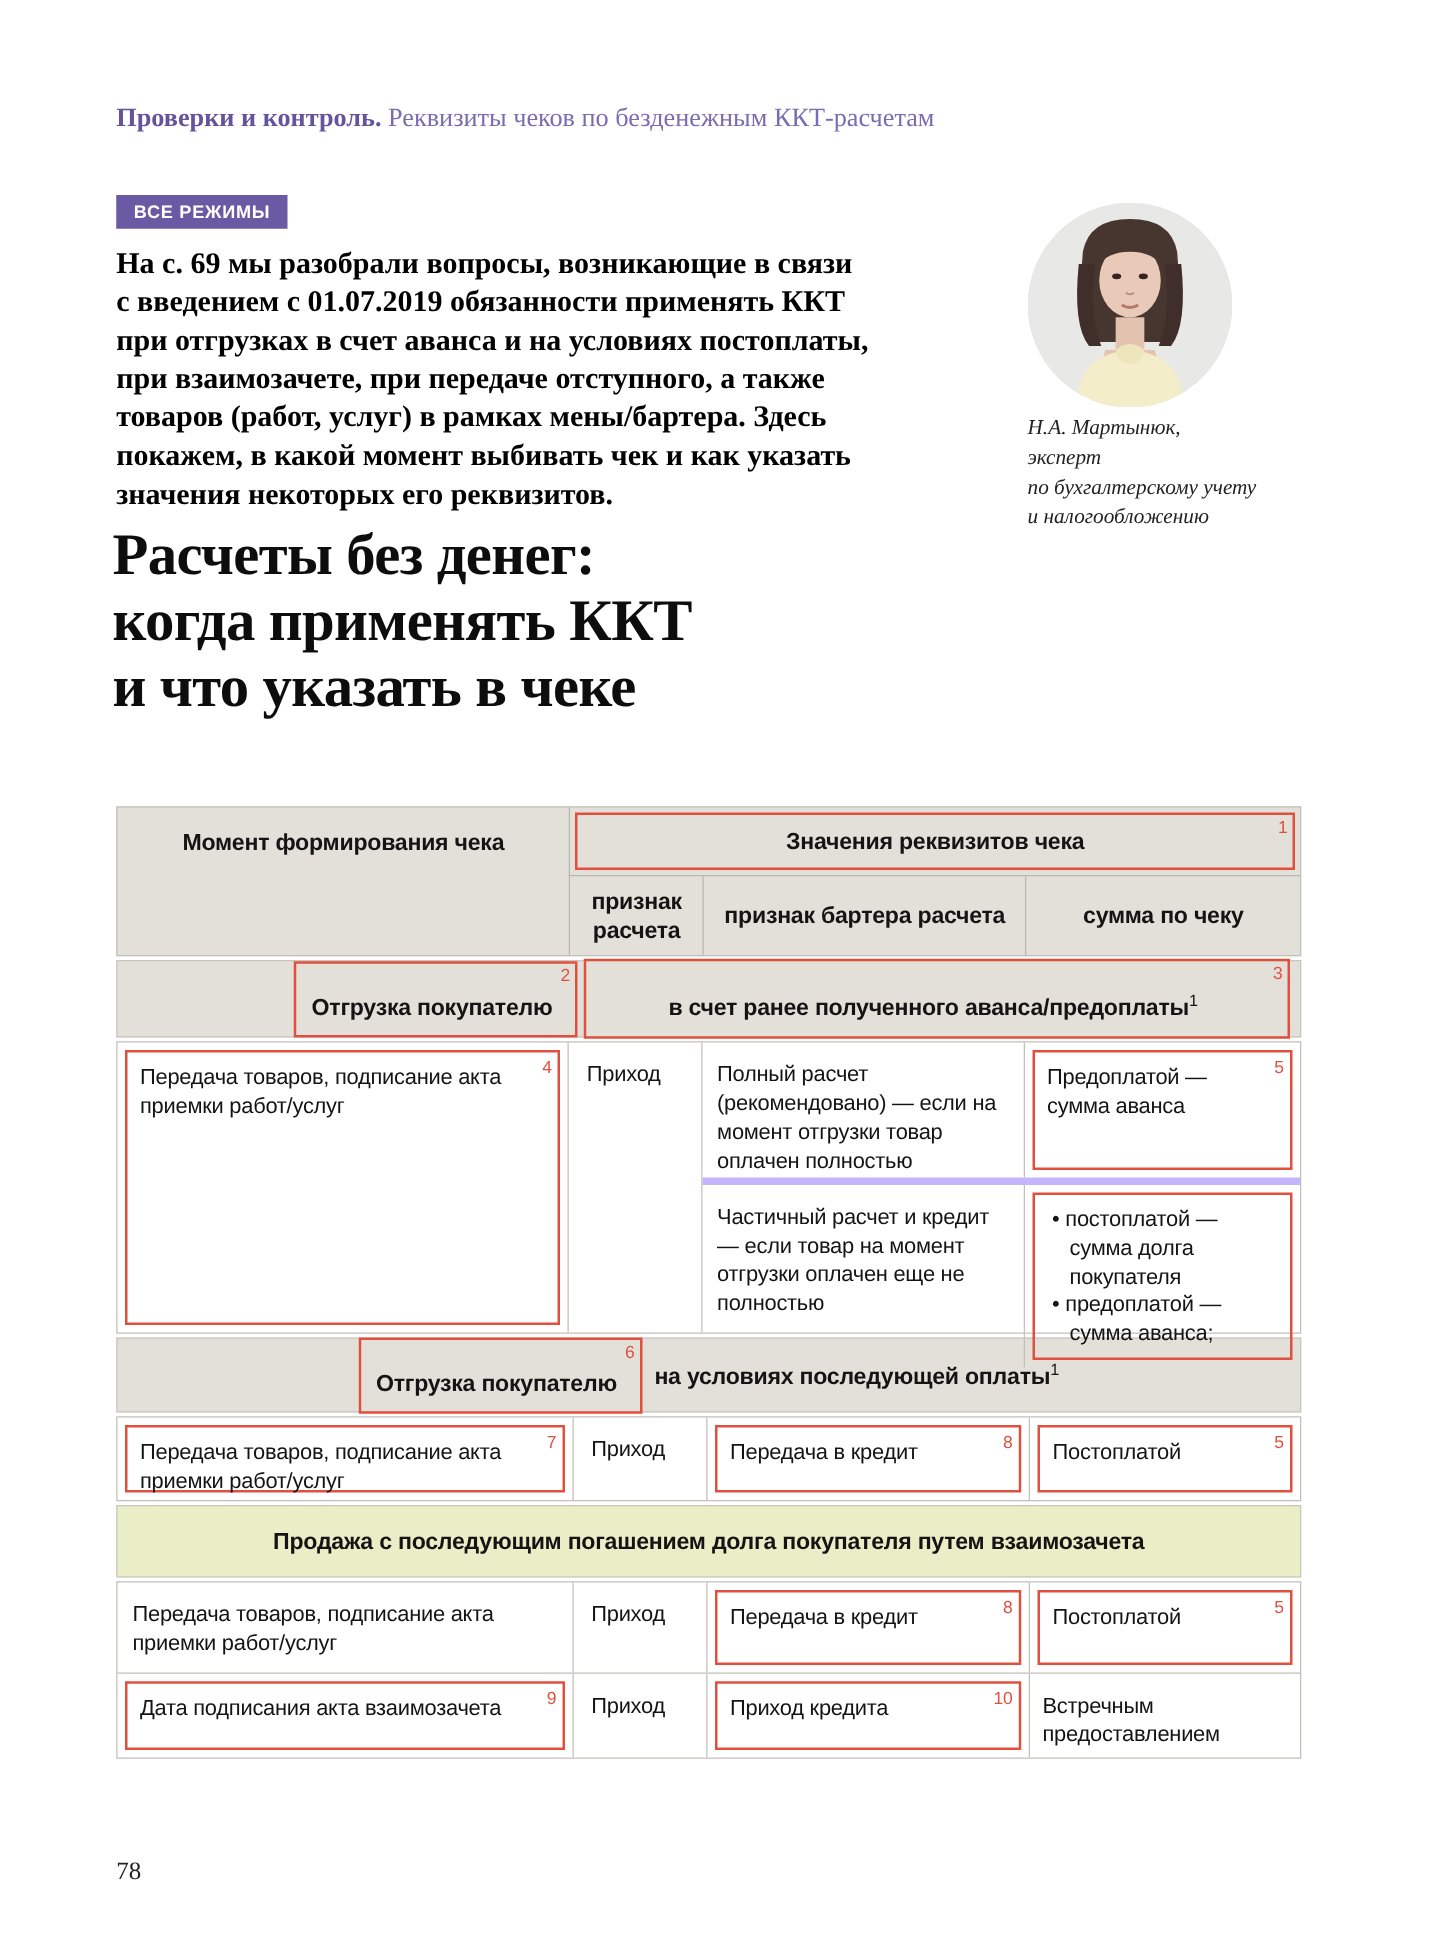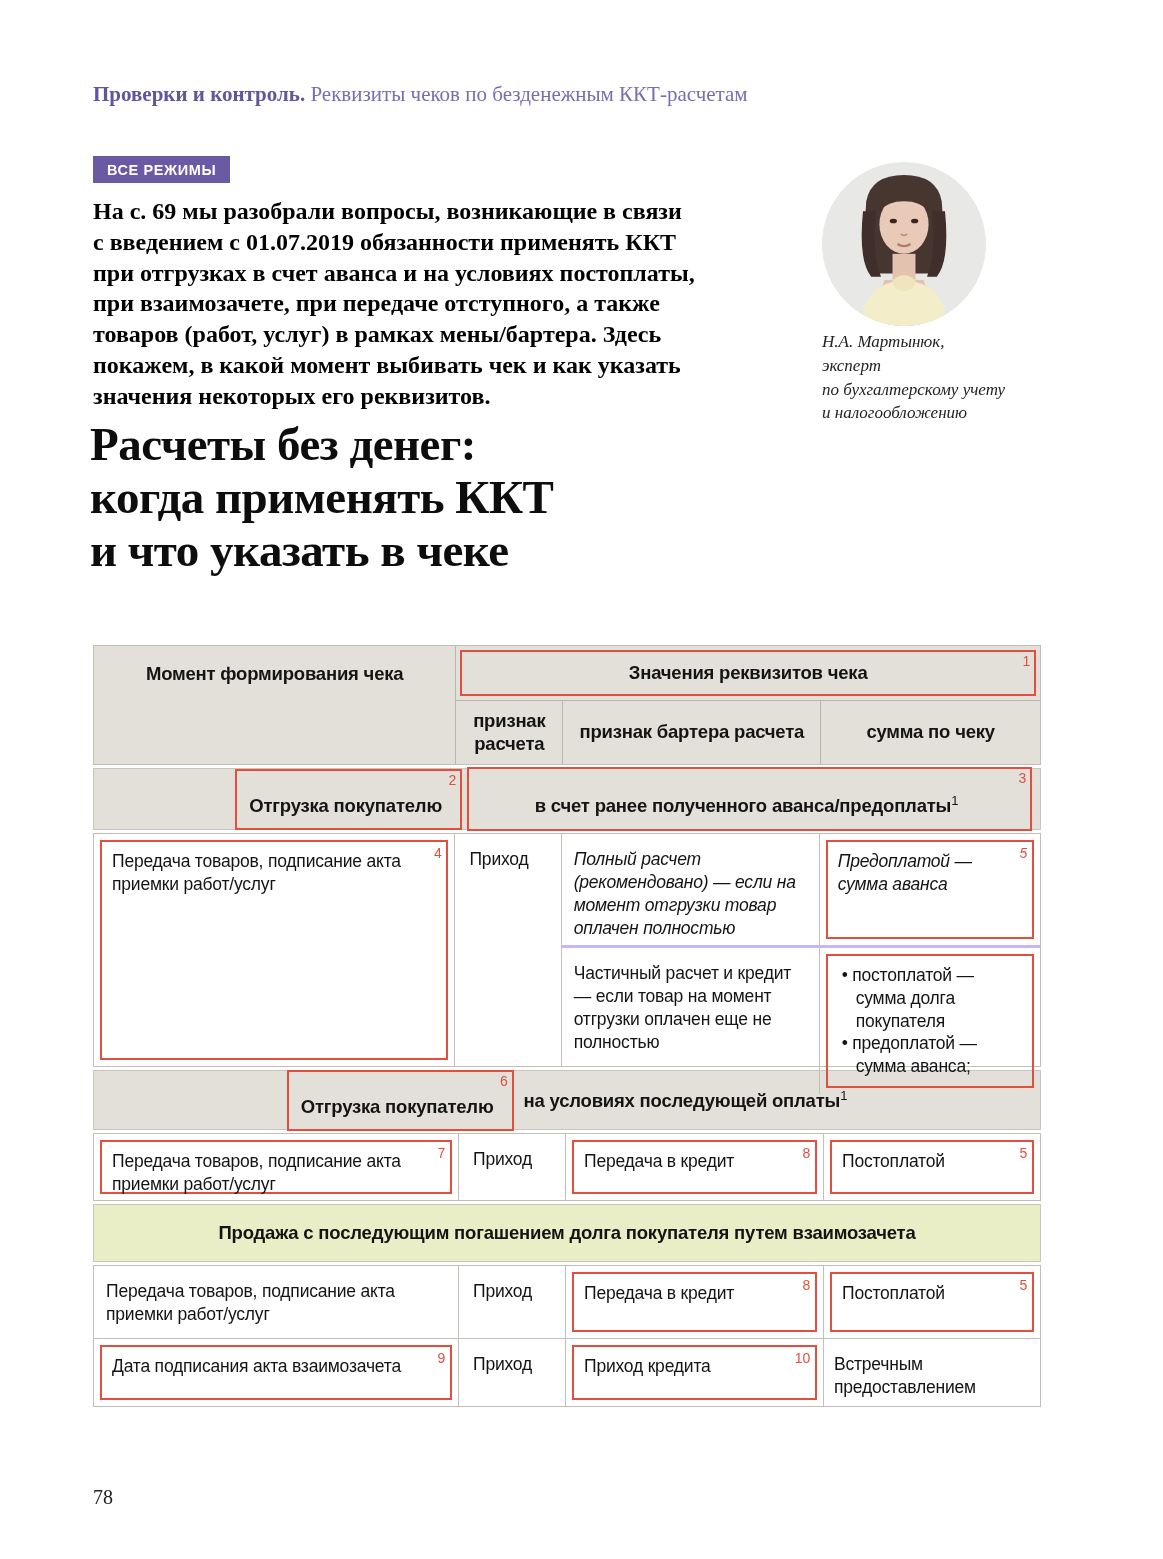--- a/index.html
+++ b/index.html
@@ -75,21 +75,21 @@
 
   
   .drow { display: flex; }
   .c-moment { width: 365px; border-right: 1px solid #c3c0ba; padding: 10px; }
   .c-sign   { width: 107px; border-right: 1px solid #c3c0ba; padding: 14px 8px 8px 14px; }
   .c-method { width: 258px; border-right: 1px solid #c3c0ba; padding: 10px; }
   .c-sum    { flex: 1; padding: 10px; }
   .row1 { height: 234px; }
   .row1-right { width: 483px; display: flex; flex-direction: column; }
   .row1-sub { display: flex; }
-  .row1-subA { height: 114px; border-bottom: 3px solid #c4b5fd; font-style: italic; }
+  .row1-subA { height: 114px; border-bottom: 6px solid #c4b5fd; }
   .row1-subB { flex: 1; }
   .row1-subA .c-method, .row1-subB .c-method { padding: 14px 12px; line-height: 1.32; }
   .row2 { height: 68px; }
   .row3 { height: 72px; }
   .row4 { height: 68px; border-top: 1px solid #c3c0ba; }
   .plain-moment { padding: 14px 12px; line-height: 1.3; }
 
   .rbox { position: relative; border: 2px solid #e1503e; margin: 6px; padding: 8px 18px 8px 10px;
           line-height: 1.3; height: calc(100% - 12px); }
   .rbox .cnum { position: absolute; top: 2px; right: 5px; }

